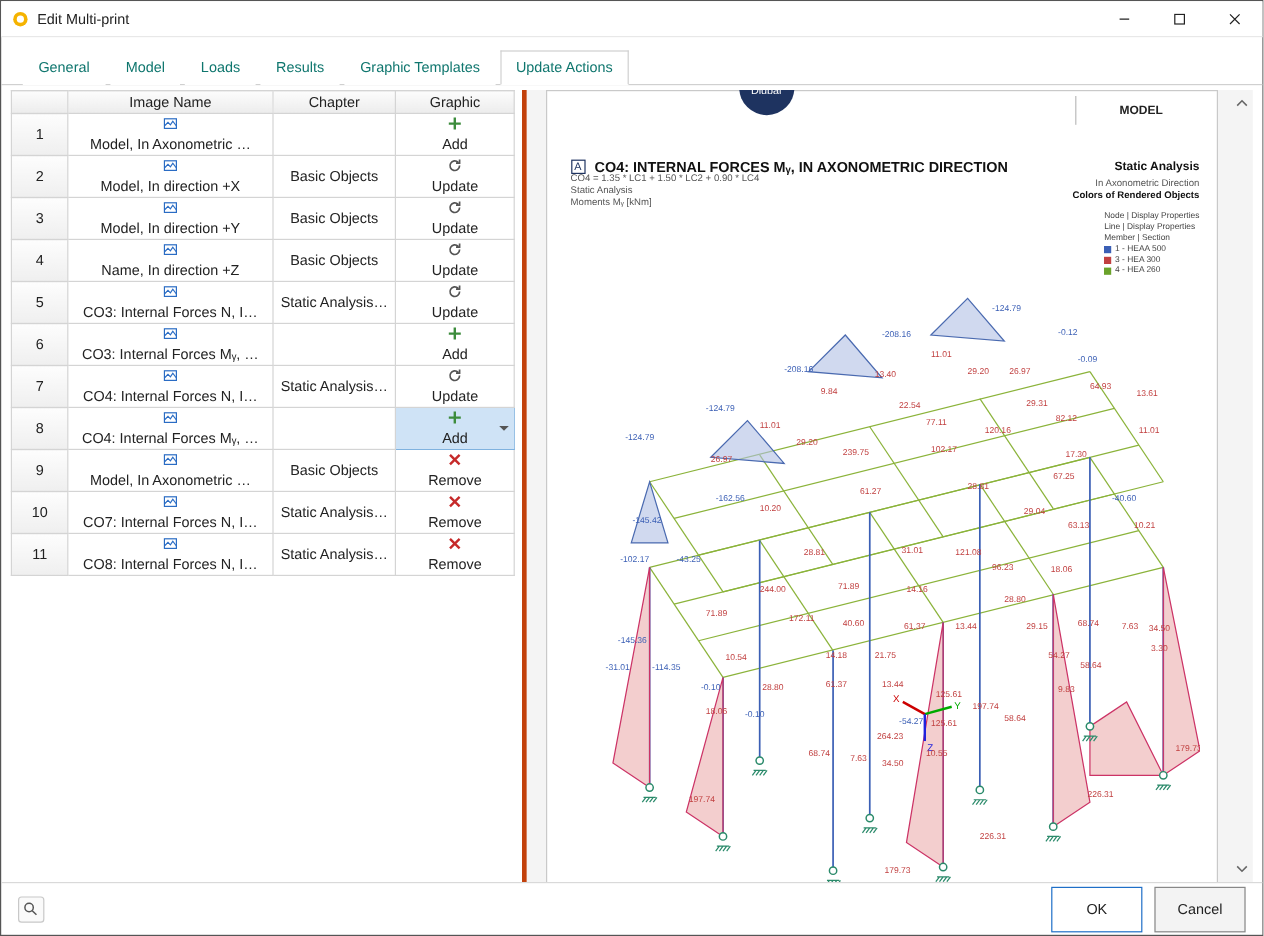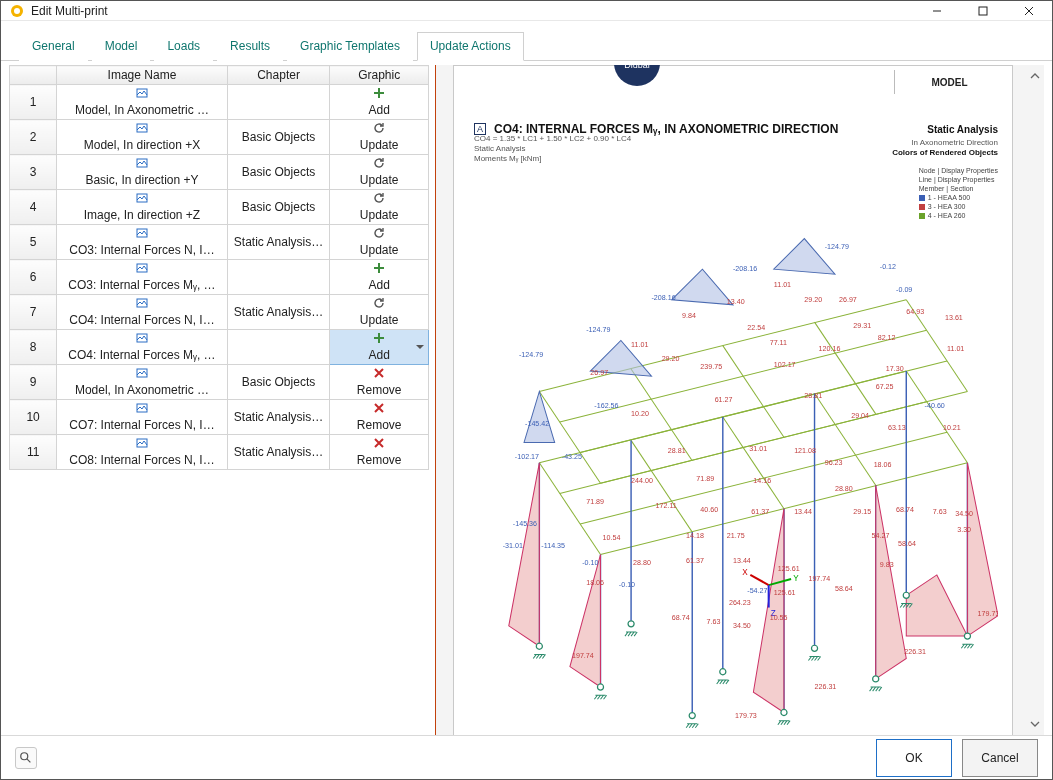--- a/index.html
+++ b/index.html
@@ -15,21 +15,21 @@
     display: flex;
     flex-direction: column;
     width: 1053px;
     height: 780px;
     border: 1px solid #555;
     background: #fff;
   }
   .titlebar {
     display: flex;
     align-items: center;
-    height: 20px;
+    height: 30px;
     padding: 0 0 0 8px;
     background: #fff;
     border-bottom: 1px solid #e8e8e8;
   }
   .titlebar .app-icon {
     width: 16px; height: 16px; margin-right: 6px;
     display: inline-flex; align-items: center; justify-content: center;
     color: #c78a00;
   }
   .titlebar .title { flex: 0 0 auto; }
@@ -69,21 +69,21 @@
     overflow: hidden;
     padding: 4px 8px 0 8px;
   }
   .left {
     width: 420px;
     display: flex;
     flex-direction: column;
   }
   .right {
     flex: 1;
-    border-left: 1px solid #c2410c;
+    border-left: 4px solid #c2410c;
     margin-left: 6px;
     position: relative;
     display: flex;
   }
   .preview-scroll {
     flex: 1;
     overflow: hidden;
     position: relative;
     background: #f4f4f4;
     padding: 0 18px 0 4px;
@@ -343,21 +343,21 @@
             <tr>
               <td class="rownum">3</td>
               <td class="imagename">
                 <span class="cell-flex">
                   <span class="img-icon">
                     <svg viewBox="0 0 12 12">
                       <rect x="1" y="2" width="10" height="8" fill="none" stroke="currentColor"></rect>
                       <path d="M1 8l3-3 2 2 2-3 3 4" fill="none" stroke="currentColor"></path>
                     </svg>
                   </span>
-                  <span>Basic, In direction +Y</span>
+                  <span>Model, In direction +Y</span>
                 </span>
               </td>
               <td class="chapter">Basic Objects</td>
               <td class="action">
                 <span class="cell-flex">
                   <span class="act-icon act-update">
                     <svg viewBox="0 0 12 12">
                       <path d="M10 6a4 4 0 1 1-1.2-2.8M10 1v3h-3" fill="none" stroke="currentColor" stroke-width="1.4"></path>
                     </svg>
                   </span>
@@ -368,21 +368,21 @@
             <tr>
               <td class="rownum">4</td>
               <td class="imagename">
                 <span class="cell-flex">
                   <span class="img-icon">
                     <svg viewBox="0 0 12 12">
                       <rect x="1" y="2" width="10" height="8" fill="none" stroke="currentColor"></rect>
                       <path d="M1 8l3-3 2 2 2-3 3 4" fill="none" stroke="currentColor"></path>
                     </svg>
                   </span>
-                  <span>Image, In direction +Z</span>
+                  <span>Name, In direction +Z</span>
                 </span>
               </td>
               <td class="chapter">Basic Objects</td>
               <td class="action">
                 <span class="cell-flex">
                   <span class="act-icon act-update">
                     <svg viewBox="0 0 12 12">
                       <path d="M10 6a4 4 0 1 1-1.2-2.8M10 1v3h-3" fill="none" stroke="currentColor" stroke-width="1.4"></path>
                     </svg>
                   </span>

